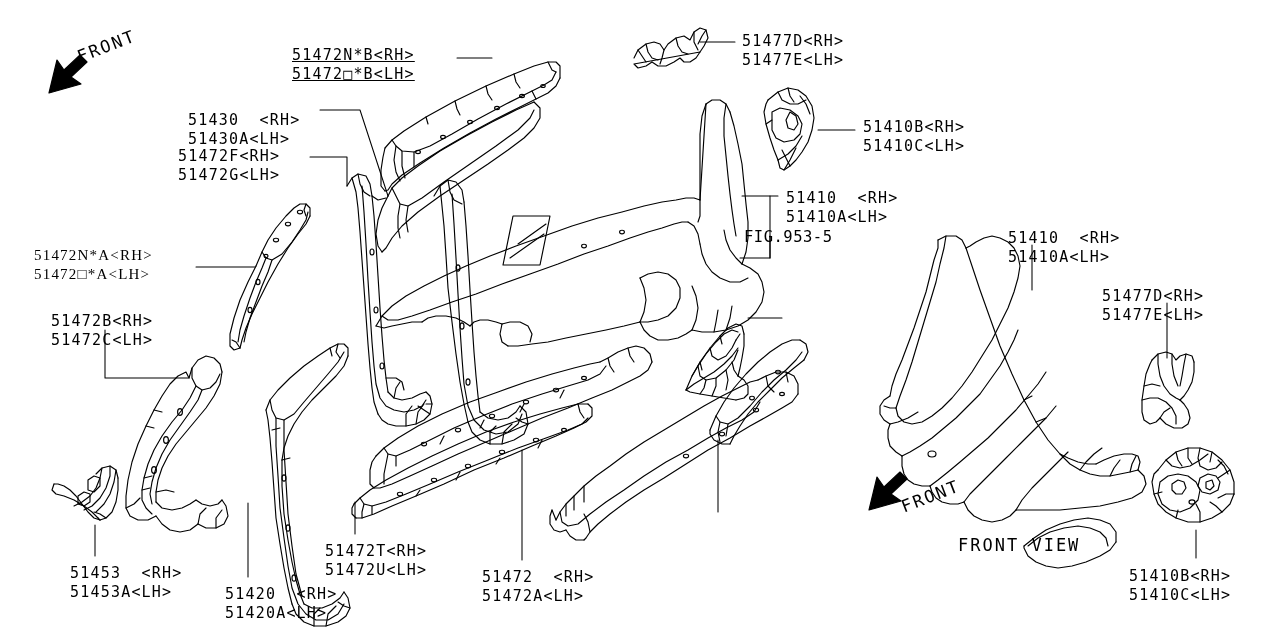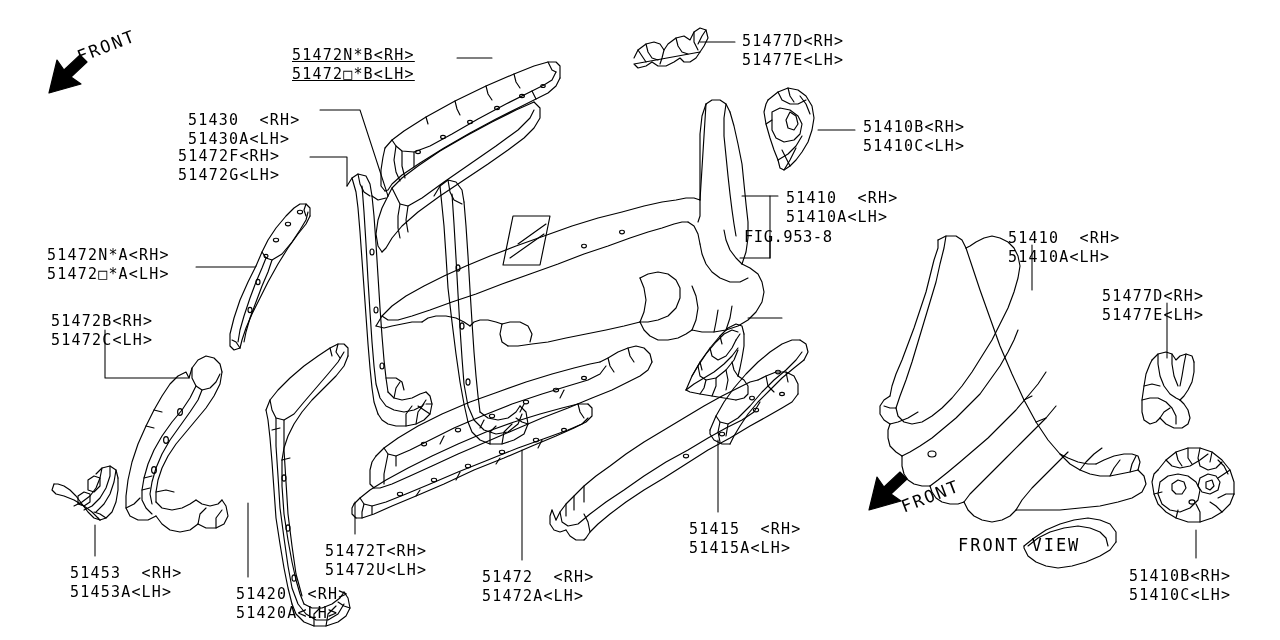--- a/index.html
+++ b/index.html
@@ -462,48 +462,47 @@
 
     </g>
   </svg>
 
   <div class="lbl code" style="left:292px; top:46px;text-decoration:underline;"><span>51472N*B&lt;RH&gt;</span><br><span>51472□*B&lt;LH&gt;</span></div>
 
   <div class="lbl code" style="left:188px; top:91px;margin-top:20px;"><span>51430  &lt;RH&gt;</span><br><span>51430A&lt;LH&gt;</span></div>
 
   <div class="lbl code" style="left:178px; top:147px;"><span>51472F&lt;RH&gt;</span><br><span>51472G&lt;LH&gt;</span></div>
 
-  <div class="lbl code" style="left:47px; top:246px;"><span>51472N*A&lt;RH&gt;</span><br><span>51472□*A&lt;LH&gt;</span></div>
+  <div class="lbl code" style="left:34px; top:246px;font-family:Liberation Serif, serif;"><span>51472N*A&lt;RH&gt;</span><br><span>51472□*A&lt;LH&gt;</span></div>
 
   <div class="lbl code" style="left:51px; top:312px;"><span>51472B&lt;RH&gt;</span><br><span>51472C&lt;LH&gt;</span></div>
 
   <div class="lbl code" style="left:70px; top:564px;"><span>51453  &lt;RH&gt;</span><br><span>51453A&lt;LH&gt;</span></div>
 
-  <div class="lbl code" style="left:236px; top:585px;"><span>51420  &lt;RH&gt;</span><br><span>51420A&lt;LH&gt;</span></div>
+  <div class="lbl code" style="left:225px; top:585px;"><span>51420  &lt;RH&gt;</span><br><span>51420A&lt;LH&gt;</span></div>
 
   <div class="lbl code" style="left:325px; top:542px;"><span>51472T&lt;RH&gt;</span><br><span>51472U&lt;LH&gt;</span></div>
 
   <div class="lbl code" style="left:482px; top:568px;"><span>51472  &lt;RH&gt;</span><br><span>51472A&lt;LH&gt;</span></div>
 
-  <div class="lbl code" style="left:689px; top:520px;"><span>51415  &lt;RH&gt;</span><br><span>51415A&lt;LH&gt;</span></div>
 
   <div class="lbl code" style="left:742px; top:32px;"><span>51477D&lt;RH&gt;</span><br><span>51477E&lt;LH&gt;</span></div>
 
   <div class="lbl code" style="left:863px; top:118px;"><span>51410B&lt;RH&gt;</span><br><span>51410C&lt;LH&gt;</span></div>
 
   <div class="lbl code" style="left:786px; top:189px;"><span>51410  &lt;RH&gt;</span><br><span>51410A&lt;LH&gt;</span></div>
 
 
   <div class="lbl code" style="left:1008px; top:229px;"><span>51410  &lt;RH&gt;</span><br><span>51410A&lt;LH&gt;</span></div>
 
   <div class="lbl code" style="left:1102px; top:287px;"><span>51477D&lt;RH&gt;</span><br><span>51477E&lt;LH&gt;</span></div>
 
   <div class="lbl code" style="left:1129px; top:567px;"><span>51410B&lt;RH&gt;</span><br><span>51410C&lt;LH&gt;</span></div>
 
-  <div class="lbl fig" style="left:744px; top:228px;">FIG.953-8</div>
+  <div class="lbl fig" style="left:744px; top:228px;">FIG.953-5</div>
 
   <div class="lbl big" style="left:78px; top:48px; transform: rotate(-21deg); transform-origin: 0 50%;">FRONT</div>
 
   <div class="lbl big" style="left:902px; top:498px; transform: rotate(-21deg); transform-origin: 0 50%;">FRONT</div>
 
   <div class="lbl big" style="left:958px; top:536px;">FRONT VIEW</div>
 
   <div class="lbl code" style="left:1152px; top:612px;margin-top:40px;">A522001317</div>
 
 </div>

